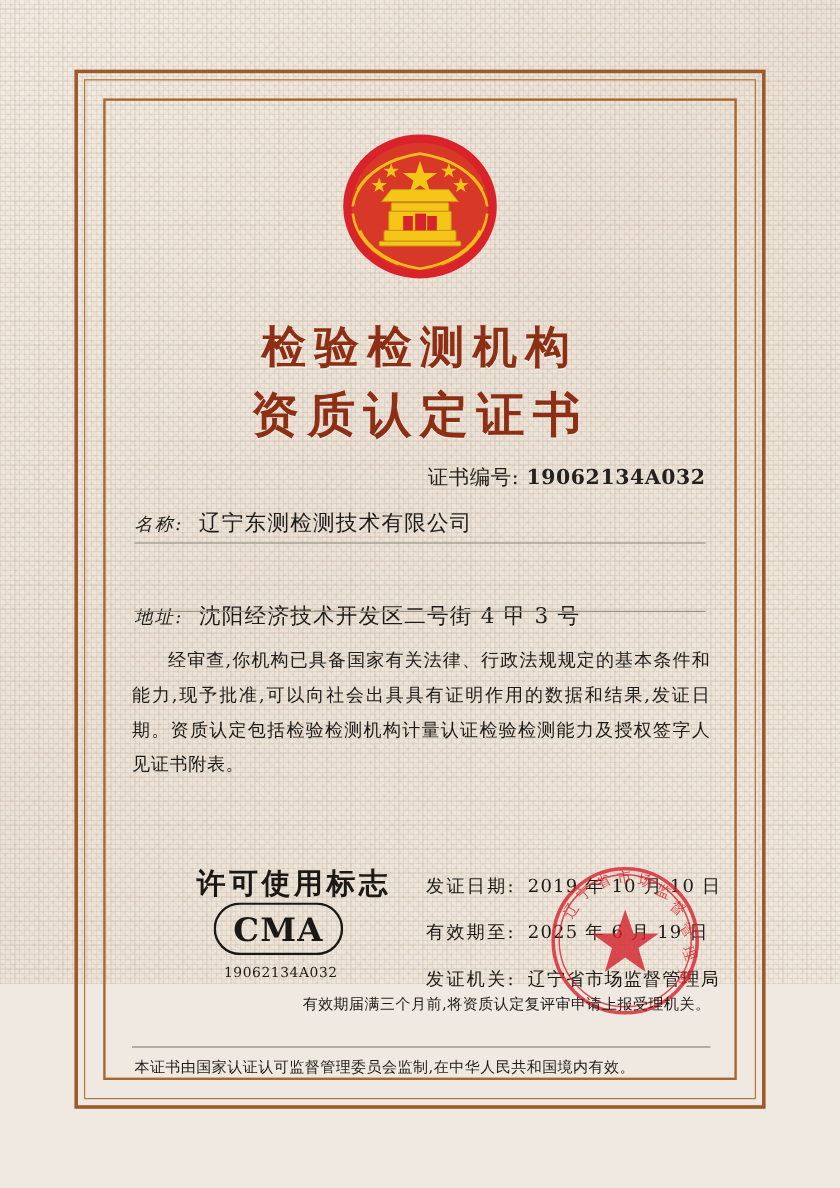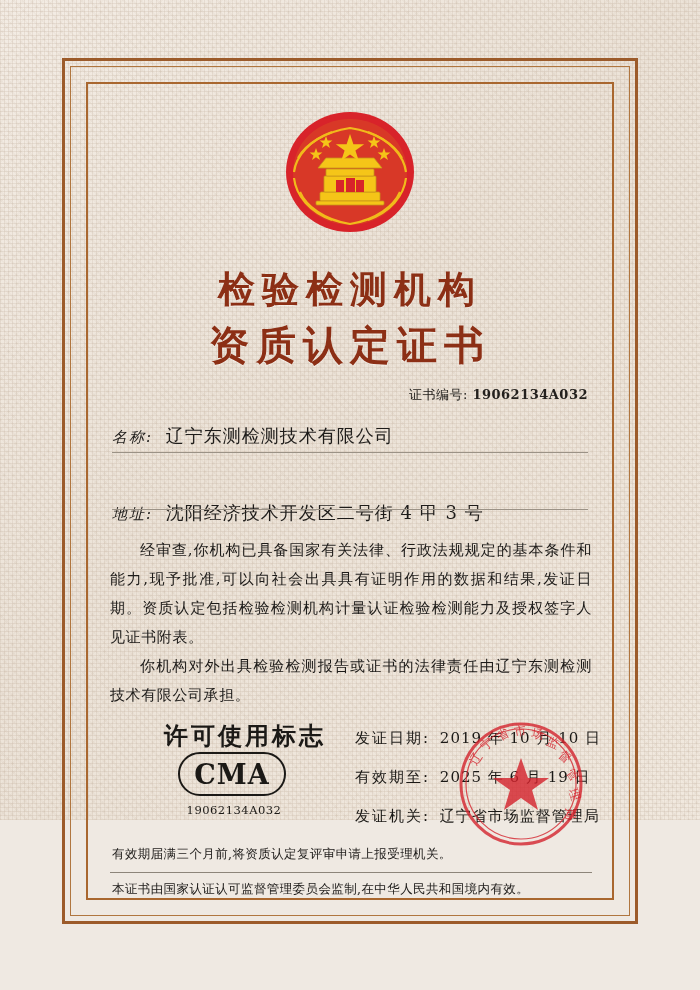--- a/index.html
+++ b/index.html
@@ -86,21 +86,21 @@
     text-shadow: 0 1px 0 rgba(255,255,255,0.45);
   }
   #title-line1 { top: 265px; font-size: 37px; }
   #title-line2 { top: 318px; font-size: 40px; }
 
   
   #cert-no-row {
     position: absolute;
     right: 112px;
     top: 386px;
-    font-size: 13px;
+    font-size: 17px;
     color: #23201d;
     letter-spacing: 0.5px;
     font-family: "DejaVu Serif", "Liberation Serif", serif;
   }
   #cert-no-row .val { font-weight: bold; }
 
   
   .field-row {
     position: absolute;
     left: 112px;
@@ -200,21 +200,21 @@
 
   
   .footnote {
     position: absolute;
     left: 112px;
     width: 480px;
     font-size: 12.5px;
     color: #1d1b19;
     letter-spacing: 0.4px;
   }
-  #note1 { top: 846px; }
+  #note1 { top: 829px; text-align: right; }
   #note-rule { position: absolute; left: 110px; top: 872px; width: 482px; border-bottom: 1px solid #8d857a; height: 0; }
   #note2 { top: 881px; }
 </style>
 </head>
 <body>
 
 <div id="page">
   <div id="texture"></div>
 
   <div id="frame-outer"></div>
@@ -272,21 +272,20 @@
   <div class="rule" id="rule-name"></div>
 
   <div class="field-row" id="row-addr">
     <span class="field-label">地址:</span>
     <span class="field-value">沈阳经济技术开发区二号街 4 甲 3 号</span>
   </div>
   <div class="rule" id="rule-addr"></div>
 
   <div id="body-text">
     <p>经审查,你机构已具备国家有关法律、行政法规规定的基本条件和能力,现予批准,可以向社会出具具有证明作用的数据和结果,发证日期。资质认定包括检验检测机构计量认证检验检测能力及授权签字人见证书附表。</p>
-    <p>你机构对外出具检验检测报告或证书的法律责任由辽宁东测检测技术有限公司承担。</p>
   </div>
 
   <div id="mark-heading">许可使用标志</div>
 
   <svg id="cma-box" viewBox="0 0 108 44">
     <rect x="1" y="1" width="106" height="42" rx="21" fill="none" stroke="#1b1916" stroke-width="2"></rect>
     <text x="54" y="32" text-anchor="middle" font-family="DejaVu Serif, Liberation Serif, serif" font-size="27" font-weight="bold" fill="#1b1916" letter-spacing="1">CMA</text>
   </svg>
   <div id="cma-code">19062134A032</div>
 

